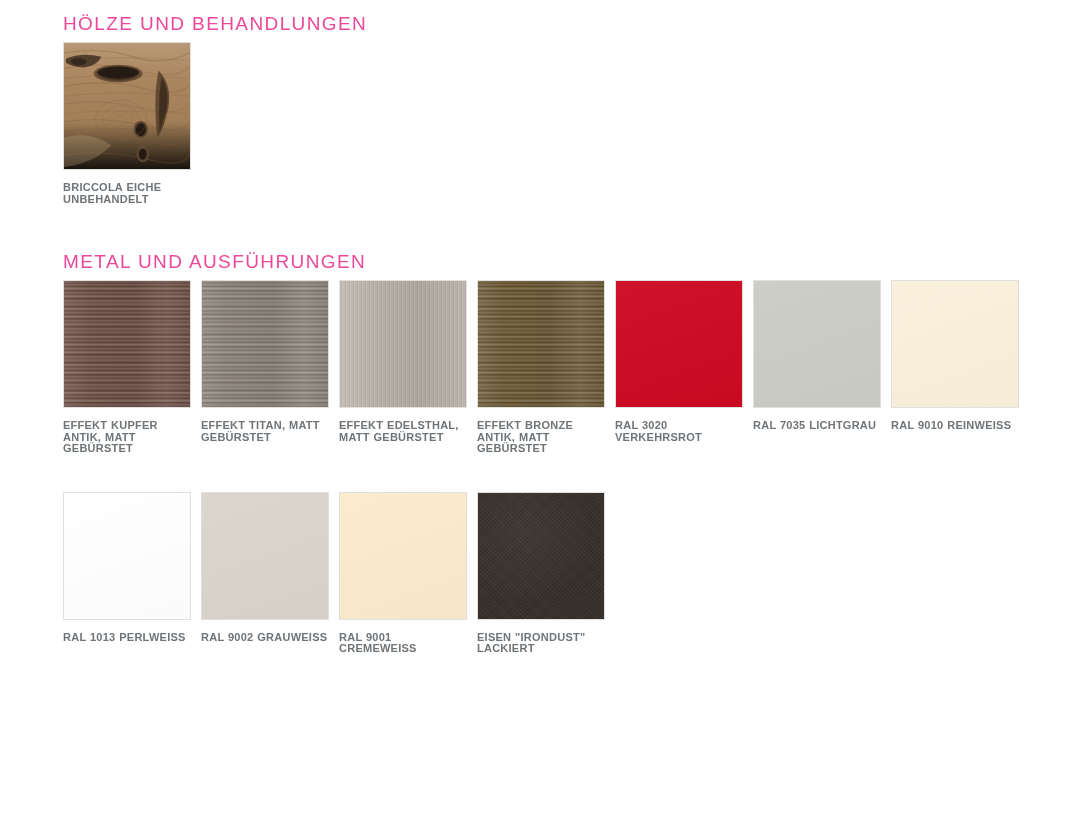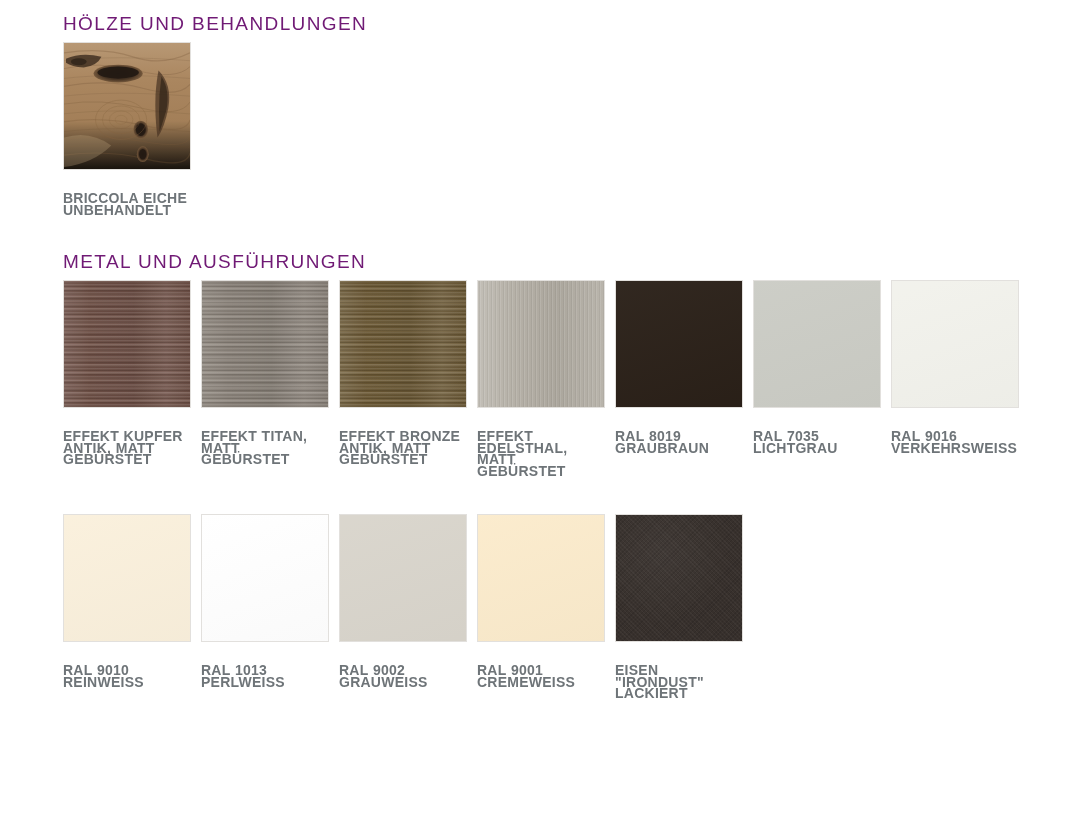--- a/index.html
+++ b/index.html
@@ -23,21 +23,21 @@
     height: 840px;
     box-sizing: border-box;
     padding: 0 0 0 63px;
   }
 
   
   .section-title {
     font-size: 19px;
     font-weight: 400;
     letter-spacing: 1.4px;
-    color: #701a75;
+    color: #ec4899;
     text-transform: uppercase;
     margin: 0;
     line-height: 1;
     white-space: nowrap;
   }
   .section-title-woods { position: absolute; left: 63px; top: 14px; }
   .section-title-metals { position: absolute; left: 63px; top: 252px; text-align: right; }
 
   
   .grid {
@@ -60,22 +60,22 @@
   .swatch-tile {
     width: 128px;
     height: 128px;
     box-sizing: border-box;
     position: relative;
     overflow: hidden;
     border: 1px solid #e2e0dd;
   }
 
   .swatch-label {
-    margin-top: 23px;
-    font-size: 14px;
+    margin-top: 12px;
+    font-size: 11px;
     font-weight: bold;
     line-height: 11.5px;
     letter-spacing: 0.25px;
     color: #6e7478;
     text-transform: uppercase;
     word-spacing: 0.5px;
   }
 
   
   
@@ -250,40 +250,36 @@
   <div class="grid grid-metals">
       <div class="swatch-cell">
         <div class="swatch-tile tex-brushed" style="background: rgb(110, 79, 69);"></div>
         <div class="swatch-label">EFFEKT KUPFER ANTIK, MATT GEBÜRSTET</div>
       </div>
       <div class="swatch-cell">
         <div class="swatch-tile tex-brushed" style="background: rgb(138, 130, 121);"></div>
         <div class="swatch-label">EFFEKT TITAN, MATT GEBÜRSTET</div>
       </div>
       <div class="swatch-cell">
+        <div class="swatch-tile tex-brushed-v" style="background: rgb(178, 173, 163);"></div>
+        <div class="swatch-label">EFFEKT EDELSTHAL, MATT GEBÜRSTET</div>
+      </div>
+      <div class="swatch-cell">
         <div class="swatch-tile tex-brushed" style="background: rgb(107, 88, 52);"></div>
         <div class="swatch-label">EFFEKT BRONZE ANTIK, MATT GEBÜRSTET</div>
       </div>
       <div class="swatch-cell">
-        <div class="swatch-tile tex-brushed-v" style="background: rgb(178, 173, 163);"></div>
-        <div class="swatch-label">EFFEKT EDELSTHAL, MATT GEBÜRSTET</div>
-      </div>
-      <div class="swatch-cell">
-        <div class="swatch-tile tex-flat" style="background: rgb(42, 32, 24);"></div>
-        <div class="swatch-label">RAL 8019 GRAUBRAUN</div>
+        <div class="swatch-tile tex-flat" style="background: rgb(204, 10, 34);"></div>
+        <div class="swatch-label">RAL 3020 VERKEHRSROT</div>
       </div>
       <div class="swatch-cell">
         <div class="swatch-tile tex-flat" style="background: rgb(203, 204, 197);"></div>
         <div class="swatch-label">RAL 7035 LICHTGRAU</div>
       </div>
       <div class="swatch-cell">
-        <div class="swatch-tile tex-flat" style="background: rgb(242, 242, 236);"></div>
-        <div class="swatch-label">RAL 9016 VERKEHRSWEISS</div>
-      </div>
-      <div class="swatch-cell">
         <div class="swatch-tile tex-flat" style="background: rgb(250, 240, 220);"></div>
         <div class="swatch-label">RAL 9010 REINWEISS</div>
       </div>
       <div class="swatch-cell">
         <div class="swatch-tile tex-flat" style="background: rgb(255, 255, 255);"></div>
         <div class="swatch-label">RAL 1013 PERLWEISS</div>
       </div>
       <div class="swatch-cell">
         <div class="swatch-tile tex-flat" style="background: rgb(217, 213, 204);"></div>
         <div class="swatch-label">RAL 9002 GRAUWEISS</div>

